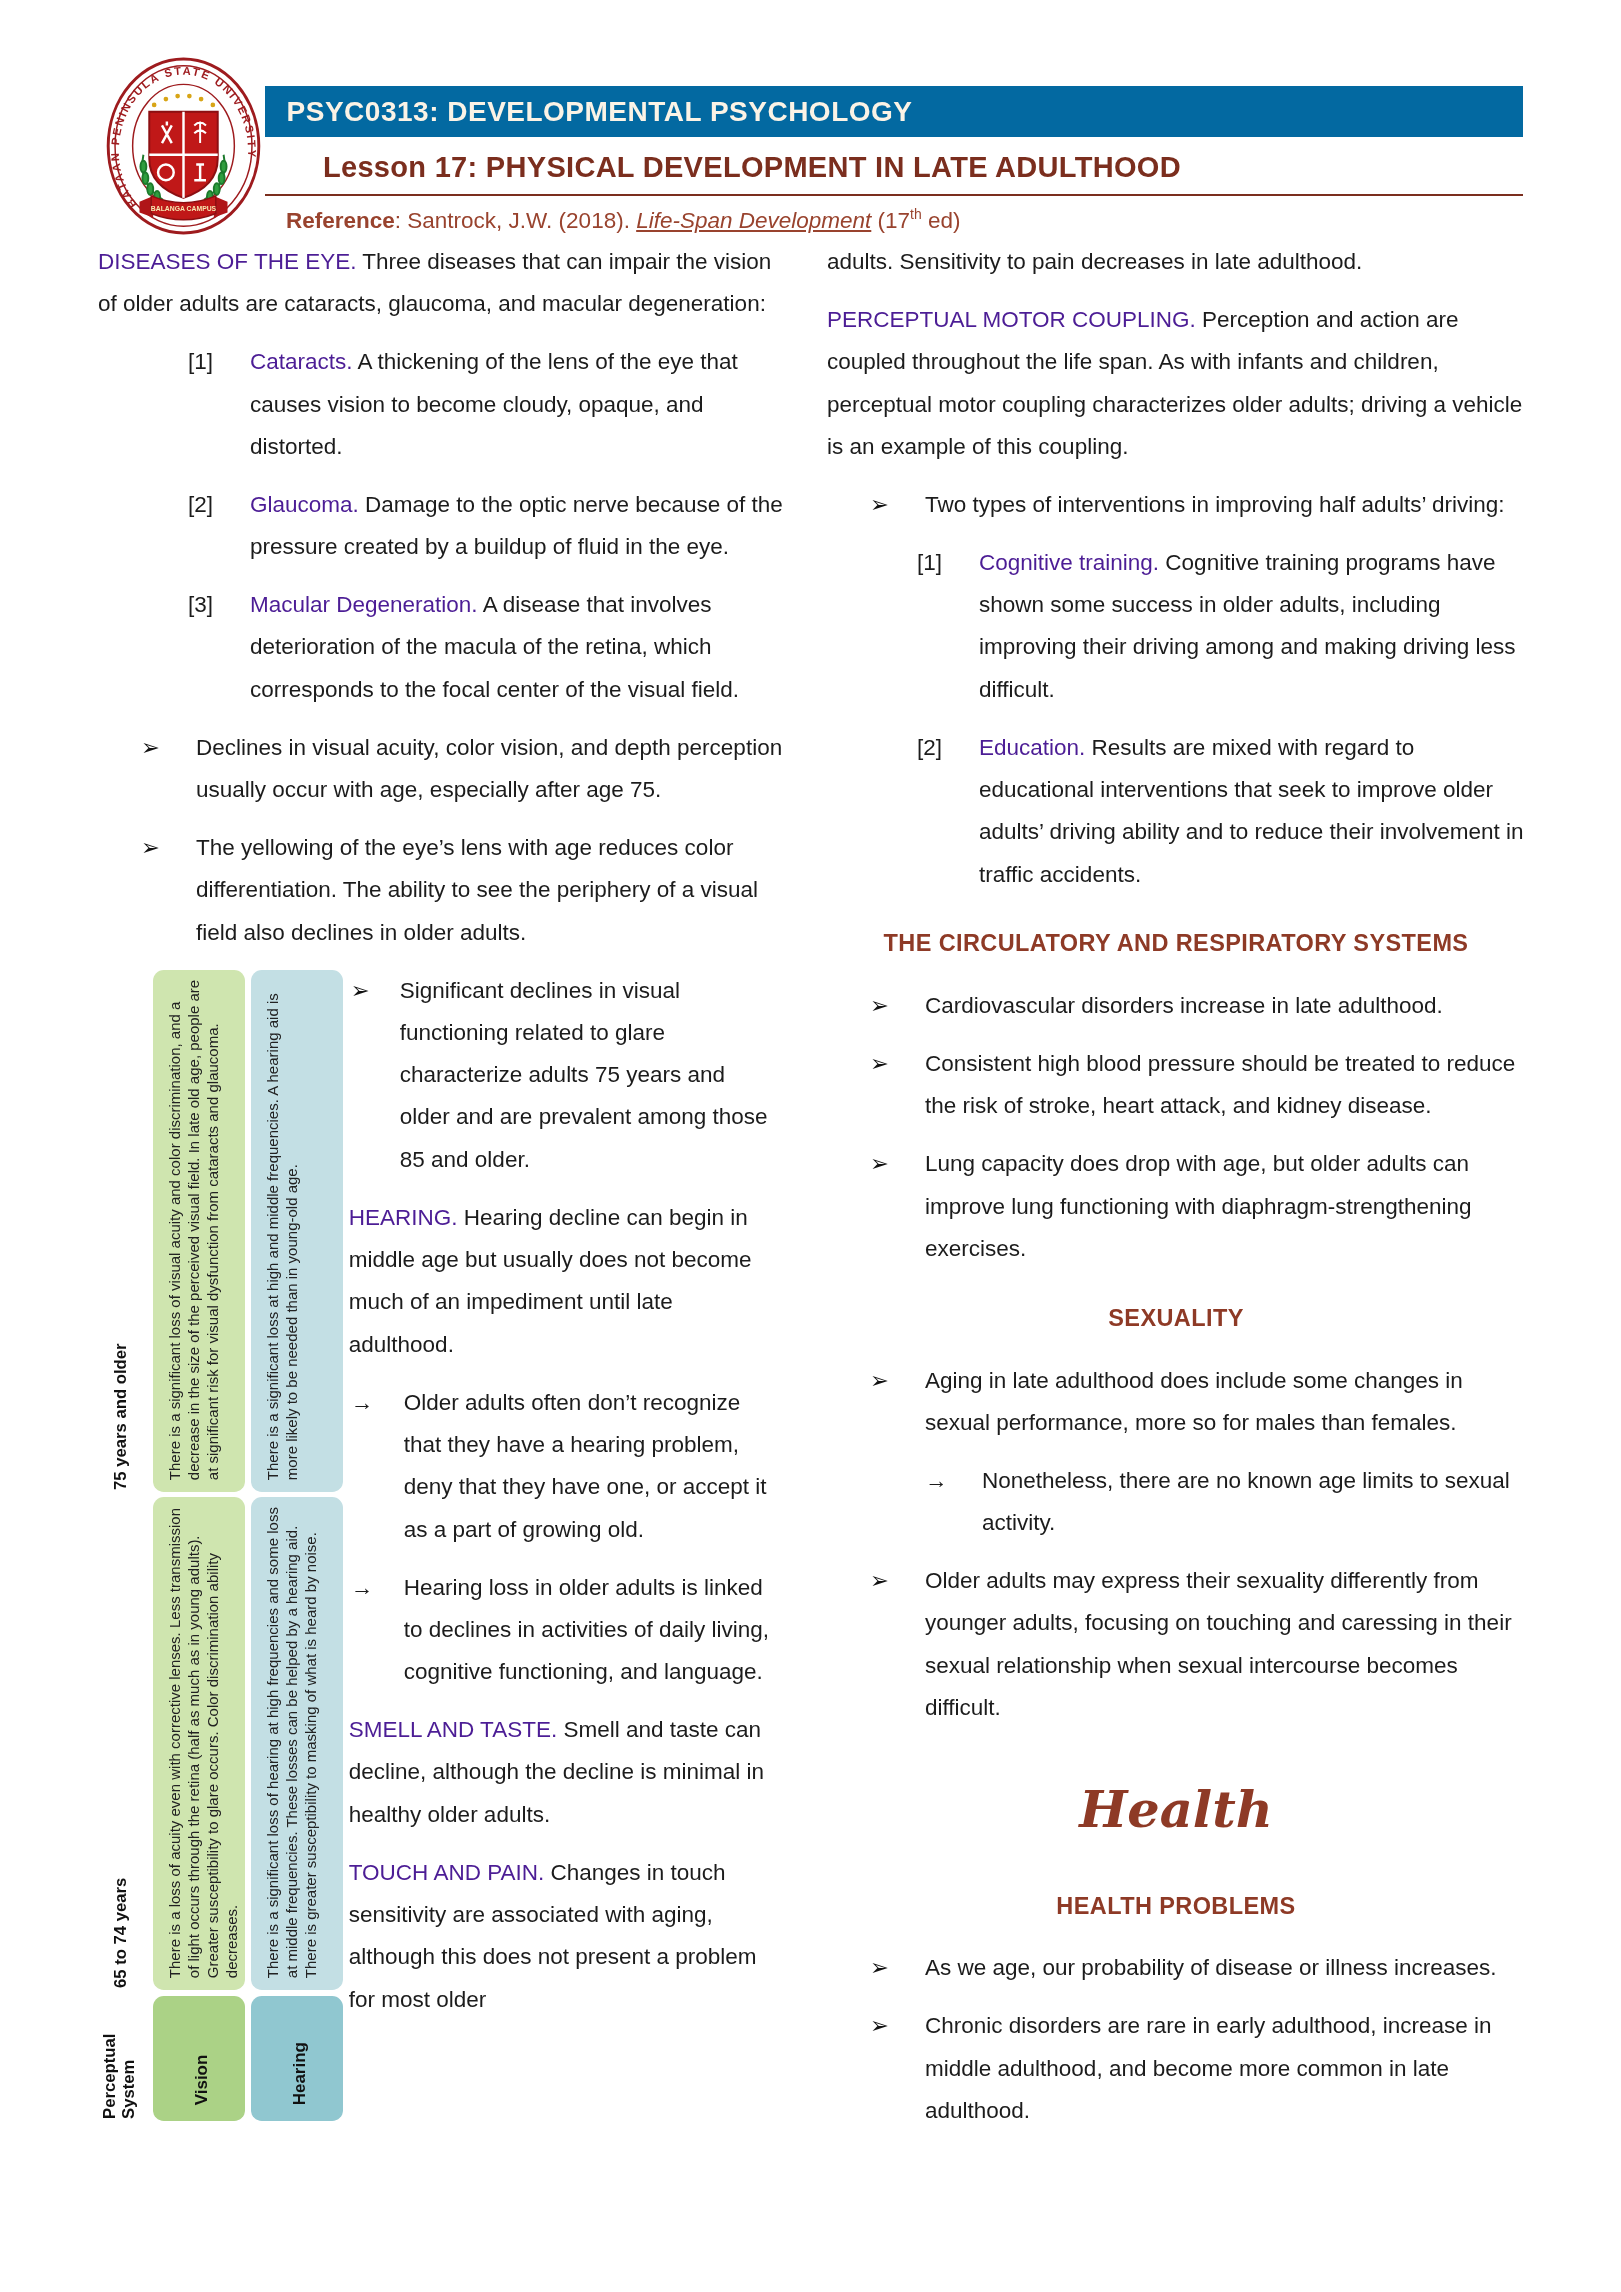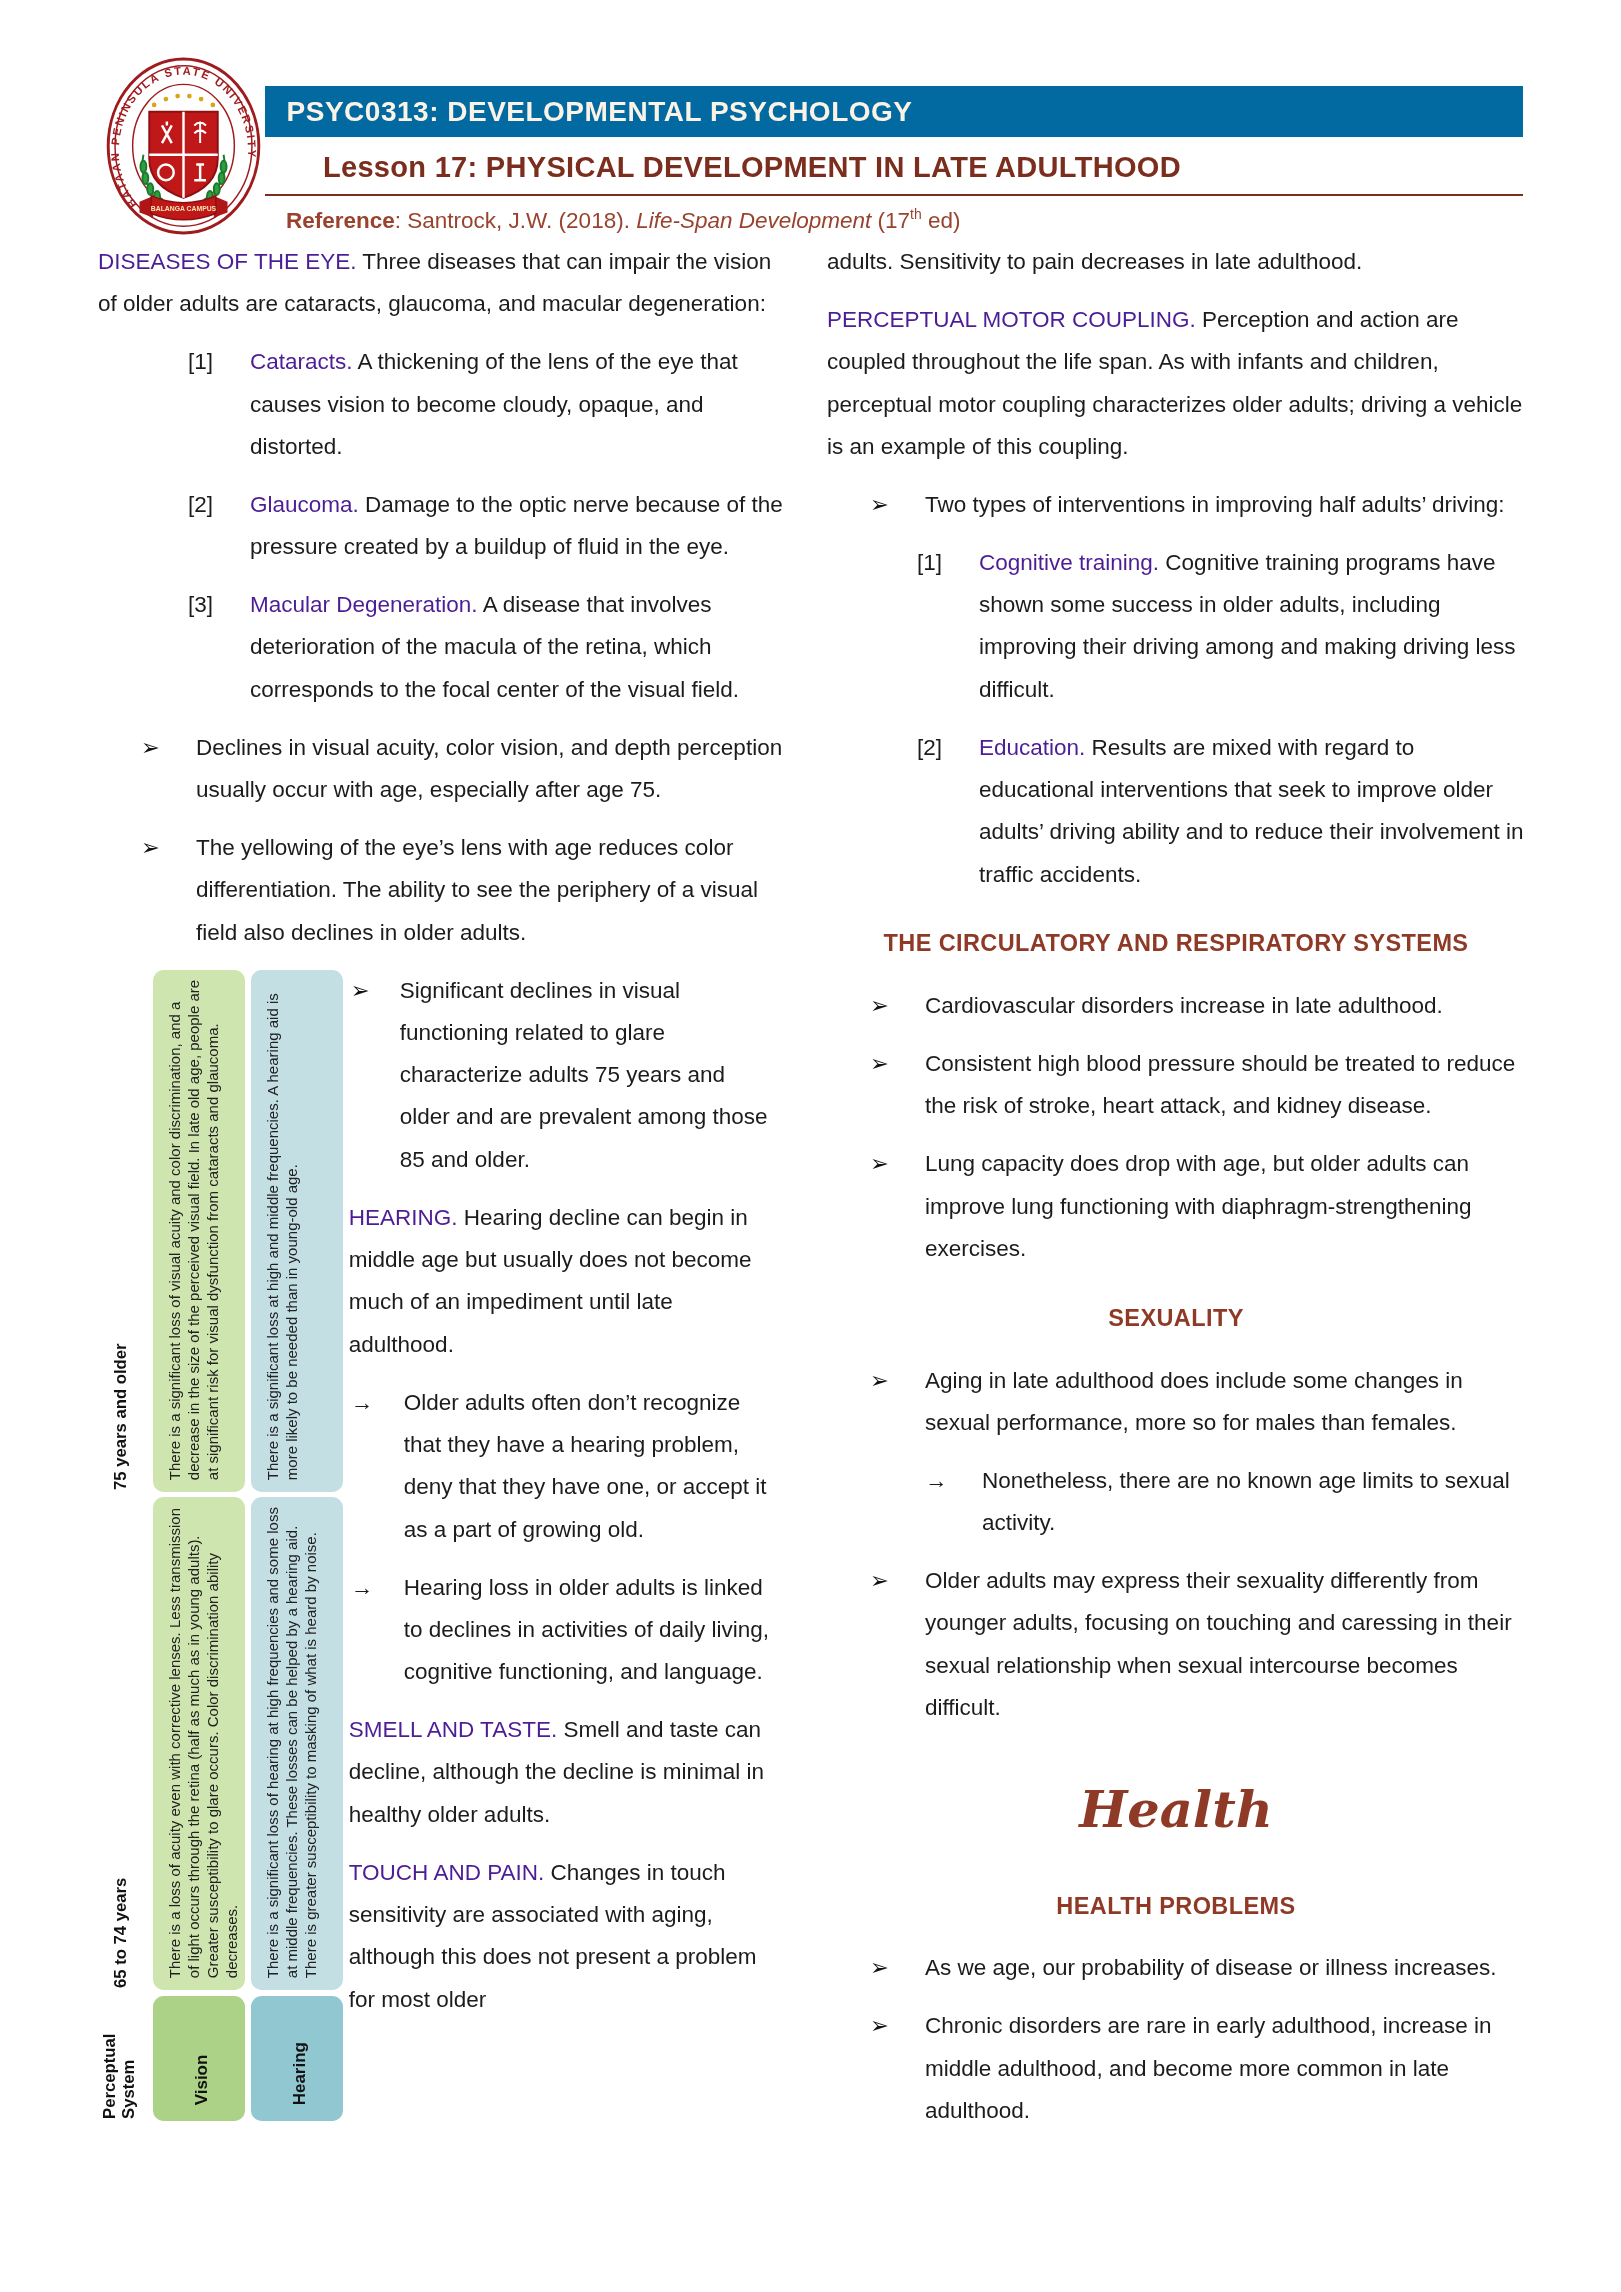--- a/index.html
+++ b/index.html
@@ -13,21 +13,21 @@
   .logo{position:absolute;left:7.8px;top:0;width:155px;height:178px;}
   .bar{
     position:absolute;left:167px;right:0;top:29px;height:51px;background:#0369a1;
     display:flex;align-items:center;padding-left:21.6px;box-sizing:border-box;
   }
   .bar-title{color:#fbf3e6;font-size:28px;font-weight:bold;letter-spacing:0.5px;font-stretch:condensed;}
   .lesson{position:absolute;left:188px;top:94px;font-size:29px;font-weight:bold;color:#7b2e1e;letter-spacing:0.3px;margin-left:37px;}
   .rule{position:absolute;left:167px;right:0;top:137px;height:2px;background:#7b2e1e;}
   .refline{position:absolute;left:188px;top:149px;font-size:22.5px;color:#99432e;}
   .refline .rb{font-weight:bold;}
-  .refline .ri{font-style:italic;}
+  .refline .ri{font-style:italic;text-decoration:underline;}
   sup{font-size:.62em;}
   
   .col{position:absolute;top:241px;font-size:22.5px;line-height:1.88;}
   .col-left{left:98px;width:698px;}
   .col-right{left:827px;width:698px;}
   .kw{color:#4c1d95;font-weight:normal;}
   p.body{margin:0 0 15.7px 0;}
   
   .bullet{position:relative;padding-left:98px;margin:0 0 15.7px 0;}
   .bullet .mk{position:absolute;left:43px;top:0;color:#111;}

